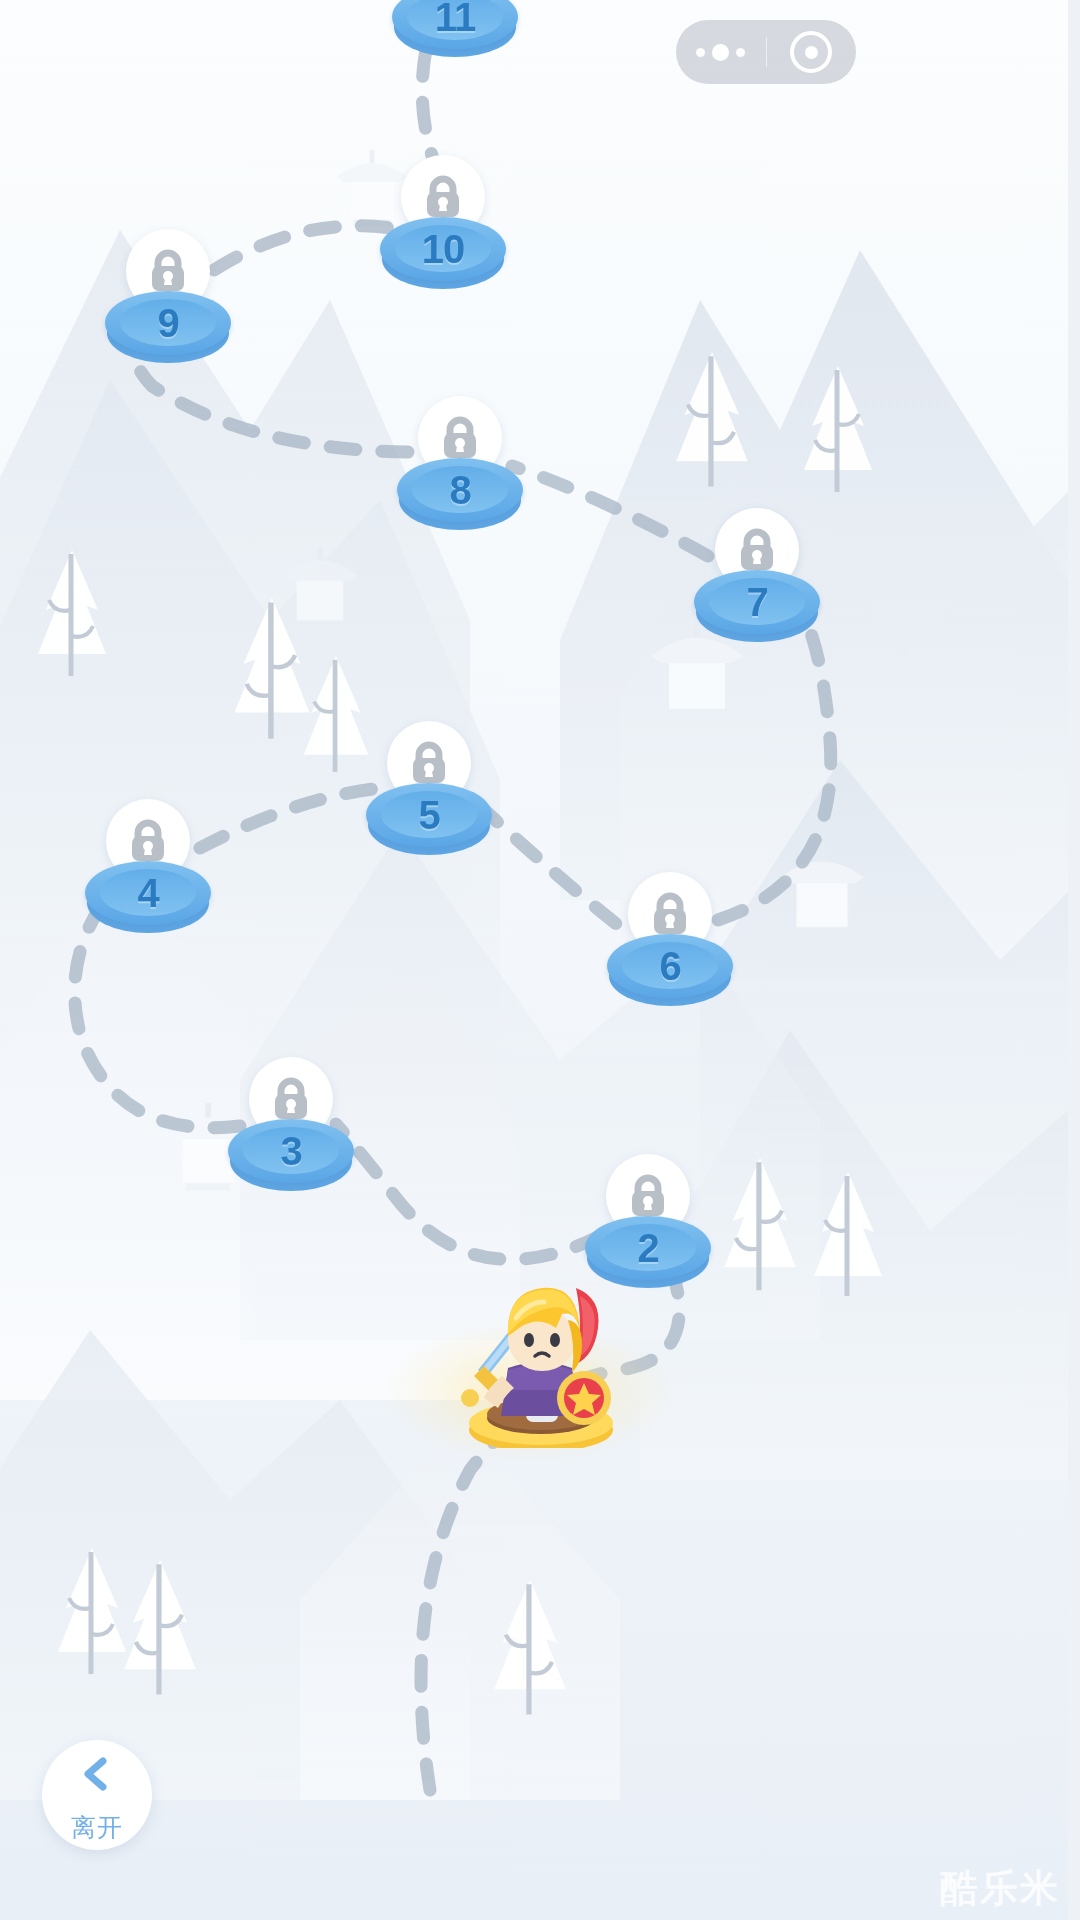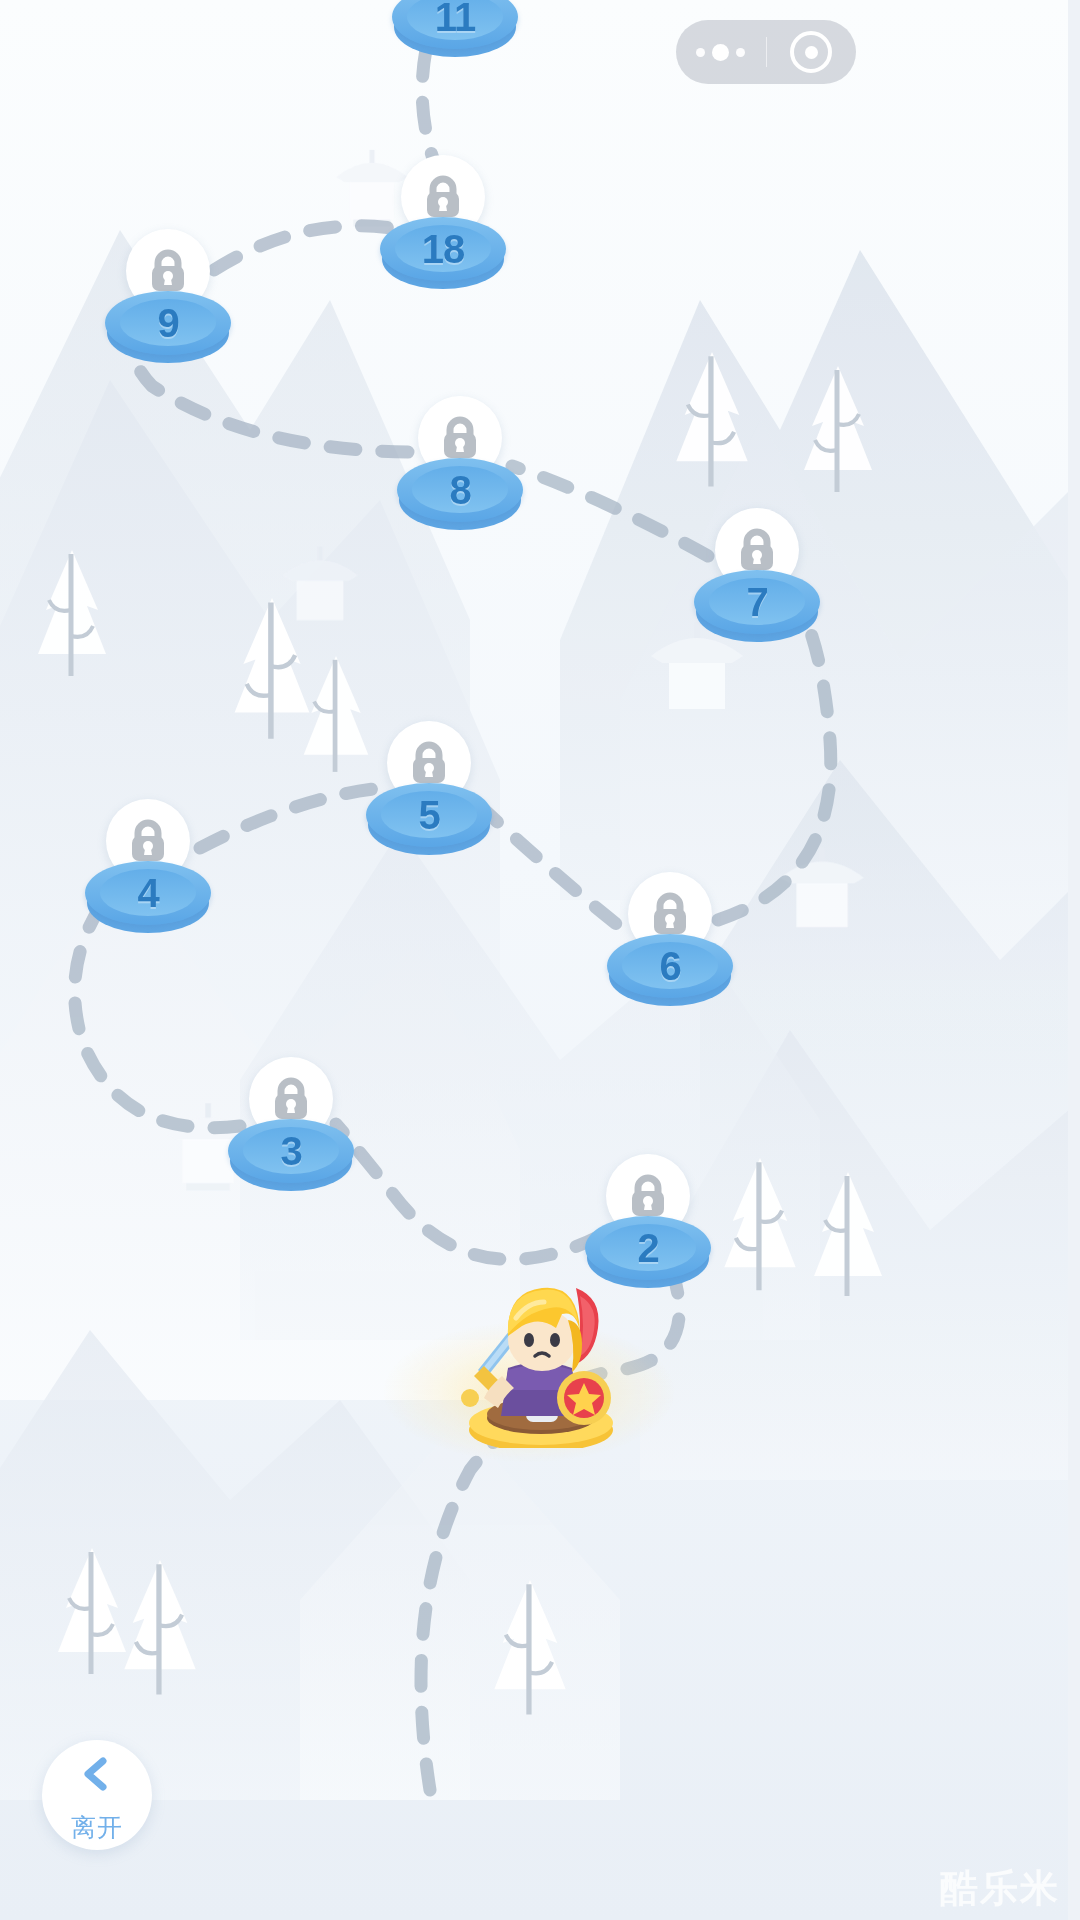--- a/index.html
+++ b/index.html
@@ -304,21 +304,21 @@
   <path d="M12 20 v-5 a10 10 0 0 1 20 0 v5" fill="none" stroke="#b9bfc6" stroke-width="7" stroke-linecap="round"></path>
   <rect x="6" y="18" width="32" height="25" rx="7" fill="#b9bfc6"></rect>
   <circle cx="22" cy="28" r="5" fill="#ffffff"></circle>
   <path d="M19.5 28 h5 l1.5 9 h-8 Z" fill="#ffffff"></path>
 </svg>
         </div>
         <div class="stone">
        <div class="base"></div>
        <div class="outer"></div>
        <div class="inner"></div>
-       <div class="num">18</div>
+       <div class="num">10</div>
      </div>
       </div>
       <div class="node" style="left: 168px; top: 292px;">
         <div class="lockbadge">
           <svg width="44" height="46" viewBox="0 0 44 46">
   <path d="M12 20 v-5 a10 10 0 0 1 20 0 v5" fill="none" stroke="#b9bfc6" stroke-width="7" stroke-linecap="round"></path>
   <rect x="6" y="18" width="32" height="25" rx="7" fill="#b9bfc6"></rect>
   <circle cx="22" cy="28" r="5" fill="#ffffff"></circle>
   <path d="M19.5 28 h5 l1.5 9 h-8 Z" fill="#ffffff"></path>
 </svg>

